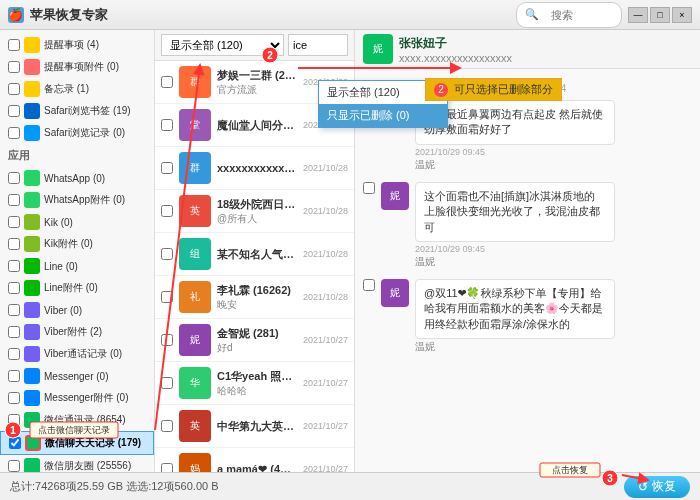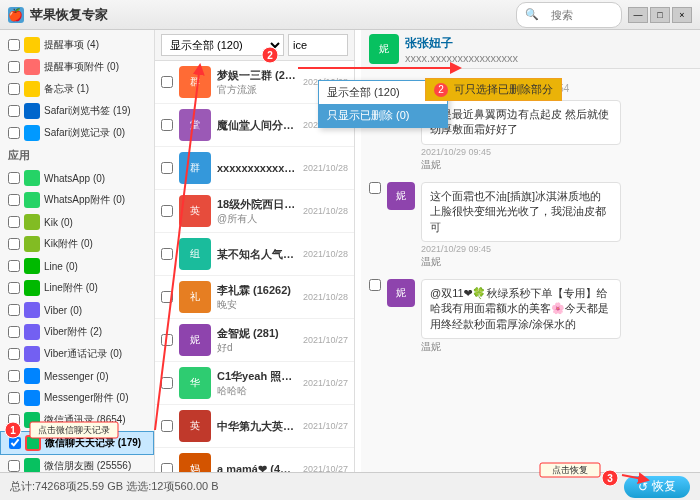--- a/index.html
+++ b/index.html
@@ -121,21 +121,21 @@
 
     
     .message-panel { flex: 1; display: flex; flex-direction: column; overflow: hidden; }
 
     .msg-header {
       padding: 4px 8px; background: #f5f5f5; border-bottom: 1px solid #ddd;
       display: flex; align-items: center; gap: 6px;
     }
     .msg-header-avatar { width: 30px; height: 30px; border-radius: 4px; background: #07c160; flex-shrink: 0; display: flex; align-items: center; justify-content: center; color: #fff; font-size: 10px; }
     .msg-header-info { flex: 1; }
-    .msg-header-name { font-size: 12px; font-weight: bold; color: #0369a1; }
+    .msg-header-name { font-size: 12px; font-weight: bold; color: #14532d; }
     .msg-header-sub { font-size: 11px; color: #888; }
 
     .msg-list { flex: 1; overflow-y: auto; padding: 8px; background: #f9f9f9; }
     .msg-date-divider { text-align: center; font-size: 10px; color: #aaa; margin: 6px 0; }
 
     .msg-row { margin-bottom: 10px; }
 
     .msg-bubble {
       background: #fff; border: 1px solid #e0e0e0; border-radius: 4px;
       padding: 6px 8px; font-size: 11px; color: #333; max-width: 200px;
@@ -283,21 +283,21 @@
         <span class="sidebar-label" style="font-weight:bold;color:#000;">微信聊天天记录 (179)</span>
       </div>
       <div class="sidebar-item">
         <input type="checkbox" class="sidebar-checkbox" style="">
         <div class="sidebar-icon icon-wechat"></div>
         <span class="sidebar-label">微信朋友圈 (25556)</span>
       </div>
 
     </div>
 
-    <div class="content-area" style="position:relative;gap:6px;">
+    <div class="content-area" style="position:relative;">
 
       <div class="chat-list-panel">
         <div class="chat-list-toolbar">
           <div class="filter-row">
             <select class="filter-select">
               <option>显示全部 (120)</option>
             </select>
             <input class="filter-input" value="ice" style="">
           </div>
         </div>

